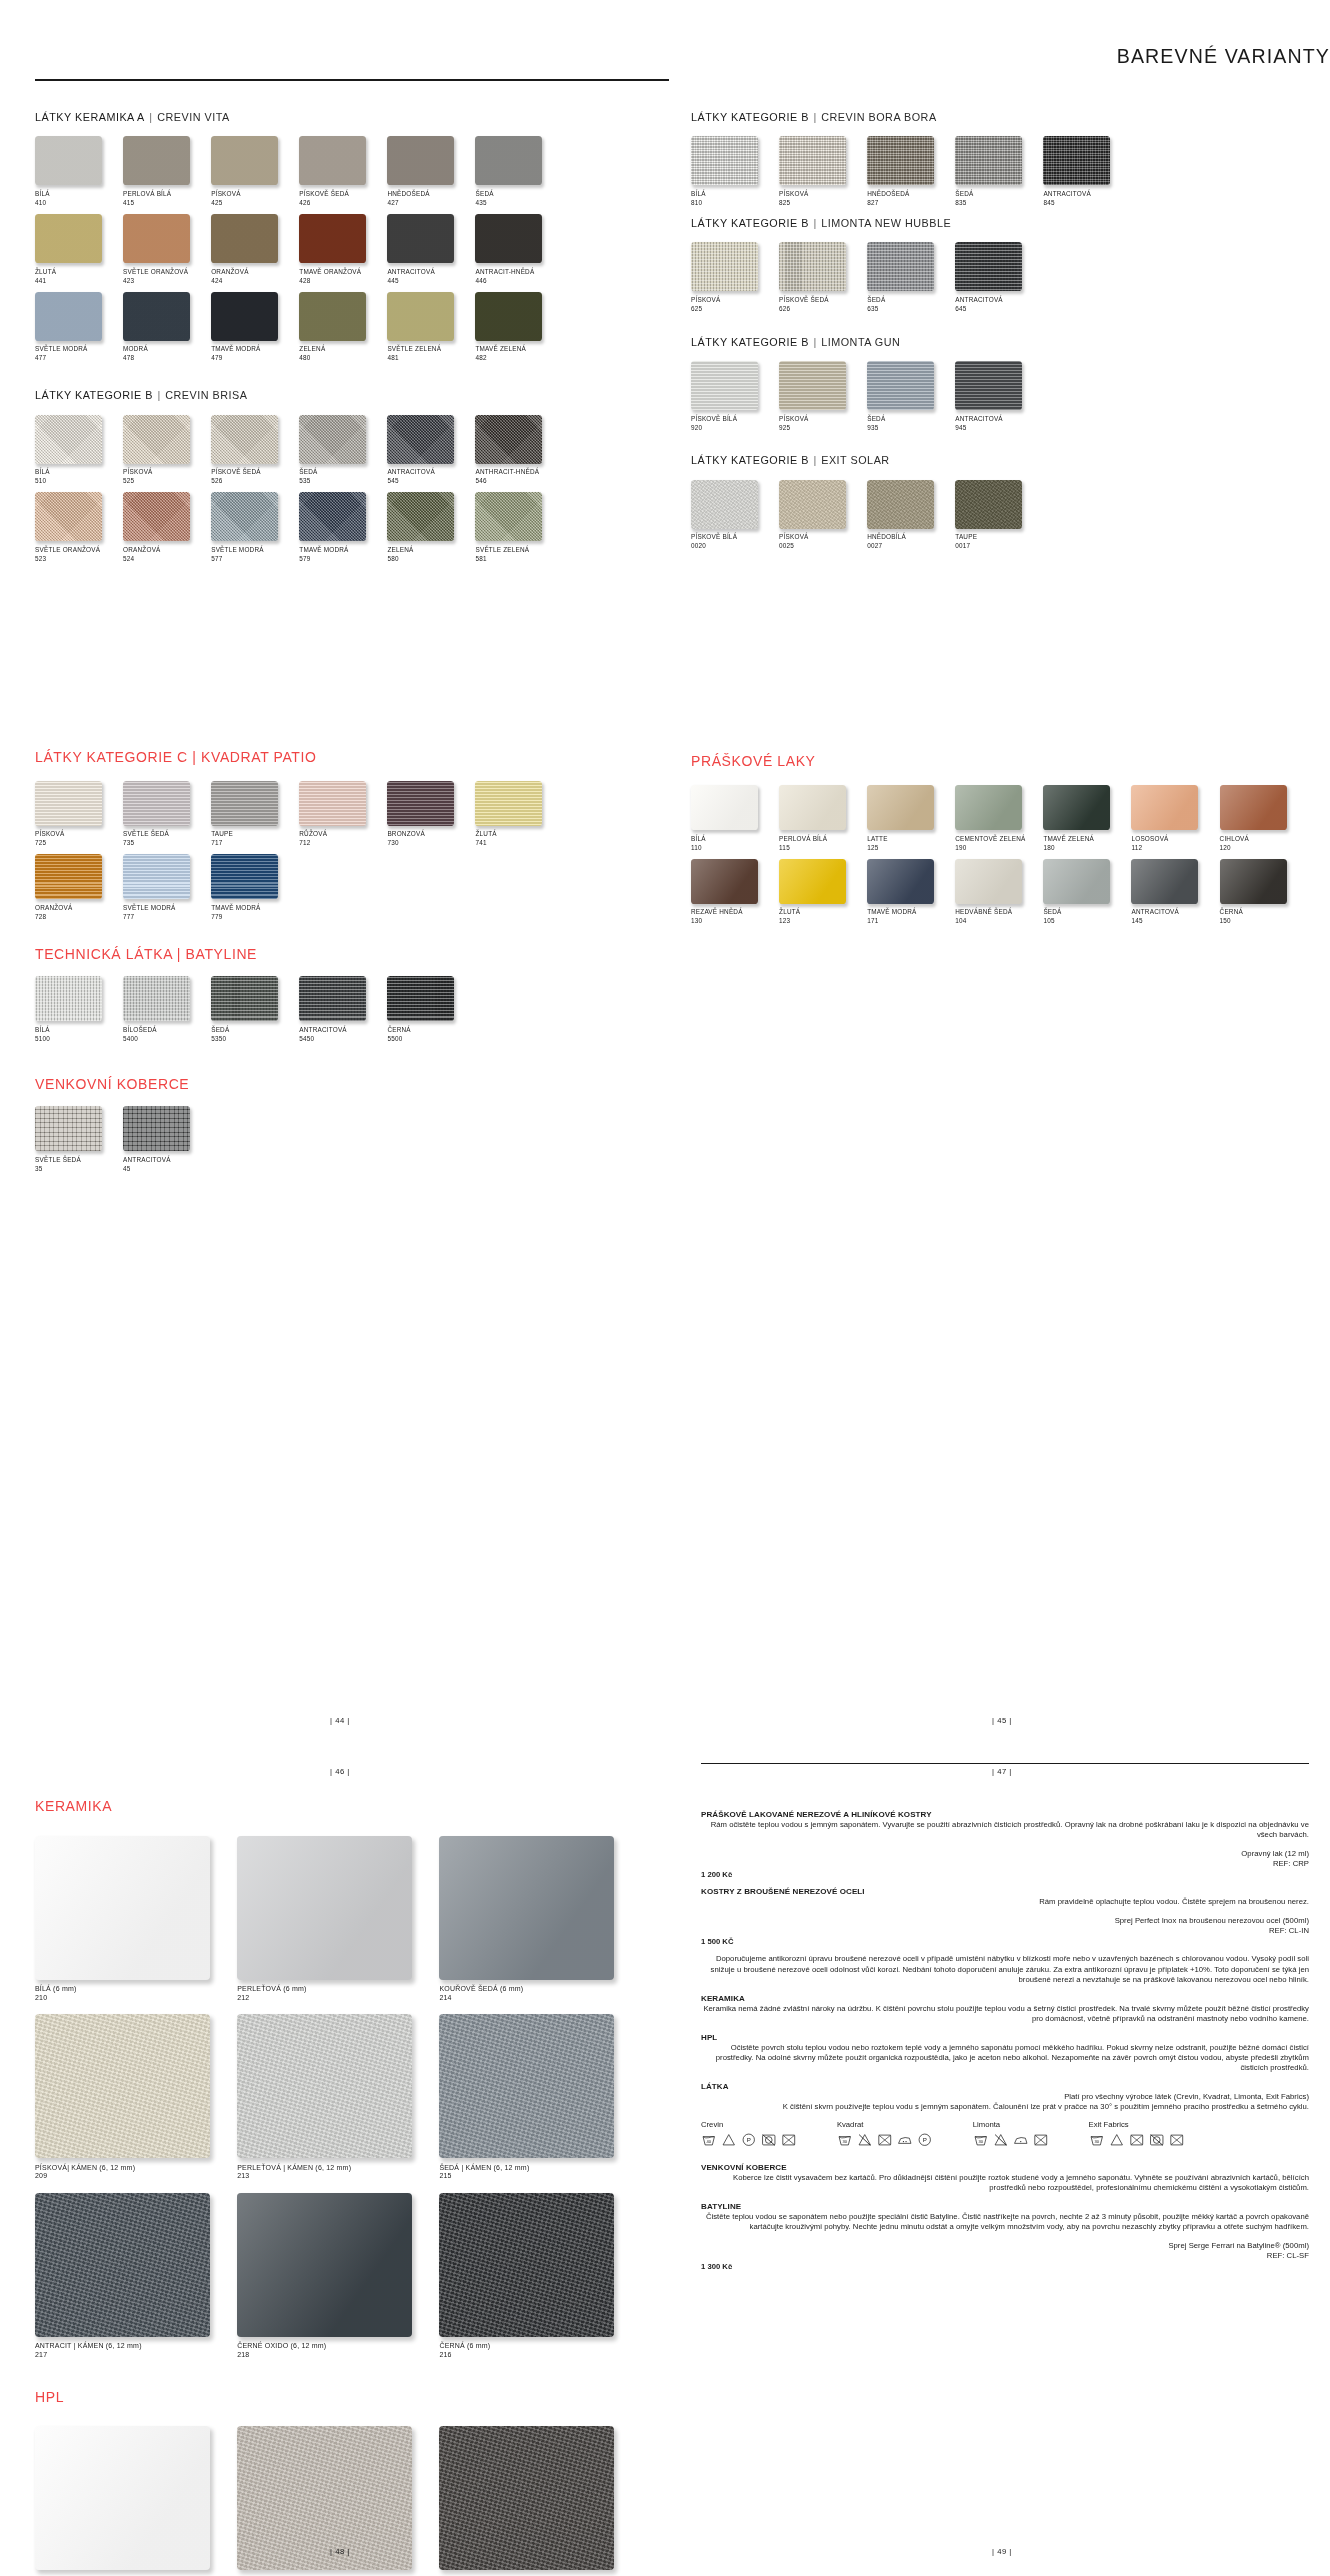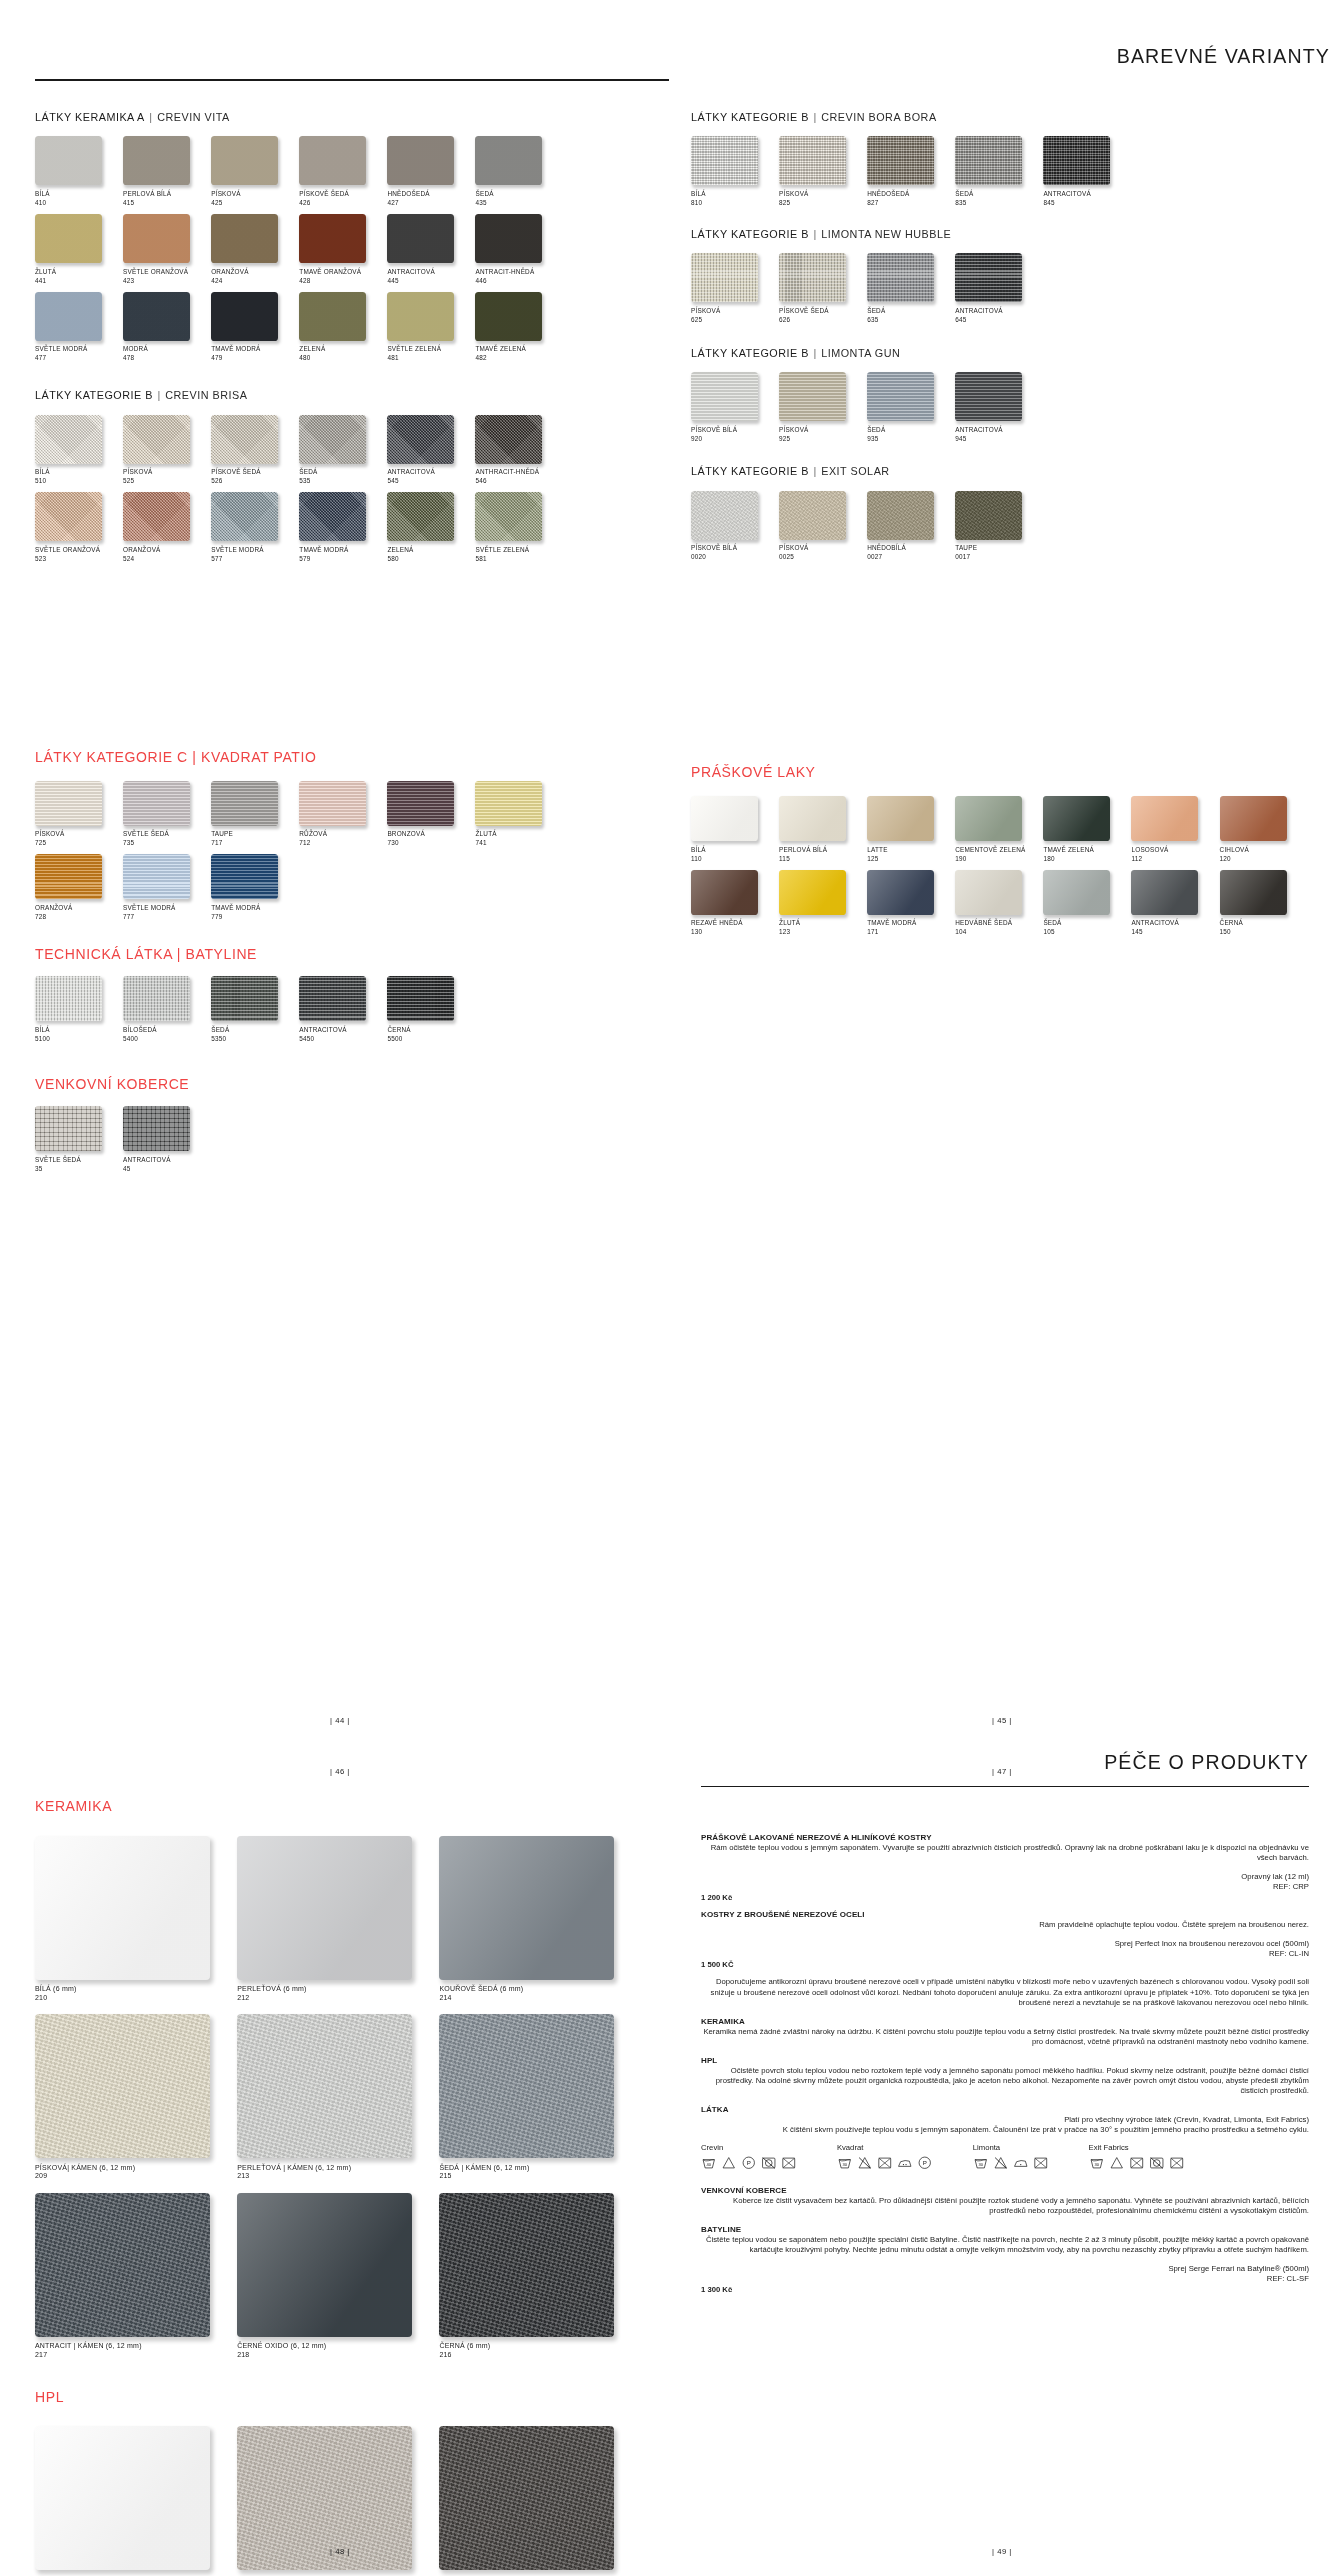--- a/index.html
+++ b/index.html
@@ -482,21 +482,21 @@
             <div class="sw-name">ŠEDÁ</div>
             <div class="sw-code">835</div>
           </div>
           <div class="sw">
             <div class="sw-chip tall tx-knit" style="background: rgb(47, 47, 47);"></div>
             <div class="sw-name">ANTRACITOVÁ</div>
             <div class="sw-code">845</div>
           </div>
         </div>
 
-      <div class="section-heading" style="margin-top:14px;">
+      <div class="section-heading" style="margin-top:3px;">
         <span>LÁTKY KATEGORIE B</span><span class="sep"> | </span><span class="brand">LIMONTA NEW HUBBLE</span>
       </div>
       <div class="swatch-grid" style="margin-top:13.4px;">
           <div class="sw">
             <div class="sw-chip tall tx-mesh" style="background: rgb(216, 212, 194);"></div>
             <div class="sw-name">PÍSKOVÁ</div>
             <div class="sw-code">625</div>
           </div>
           <div class="sw">
             <div class="sw-chip tall tx-mesh" style="background: rgb(203, 199, 185);"></div>
@@ -715,21 +715,20 @@
         <div class="tile">
           <div class="tile-chip tx-stone" style="background: rgb(196, 189, 180);"></div>
         </div>
         <div class="tile">
           <div class="tile-chip tx-stone" style="background: rgb(67, 64, 62);"></div>
         </div>
       </div>
   </div>
 
   <div style="position:absolute; left:701px; top:10.3px; width:608px;">
-    <div class="main-title" style="padding:0; position:static;">PÉČE O PRODUKTY</div>
     <div class="title-rule" style="margin-left:0; width:608px; margin-top:11.3px;"></div>
 
     <div style="margin-top:46px;">
       <div class="care-h">PRÁŠKOVĚ LAKOVANÉ NEREZOVÉ A HLINÍKOVÉ KOSTRY</div>
       <div class="care-p">Rám očistěte teplou vodou s jemným saponátem. Vyvarujte se použití abrazivních čisticích prostředků. Opravný lak na drobné poškrábaní laku je k dispozici na objednávku ve všech barvách.</div>
       <div class="care-sp"></div>
       <div class="care-p">Opravný lak (12 ml)</div>
       <div class="care-p">REF: CRP</div>
       <div class="care-bold">1 200 Kč</div>
       <div class="care-sp"></div>

